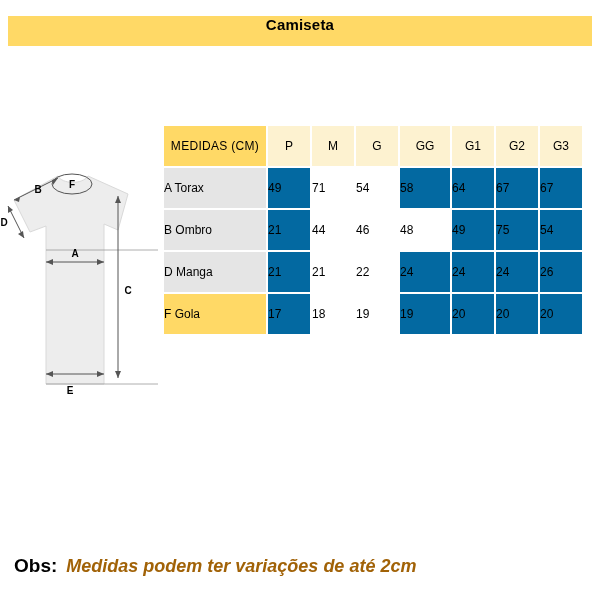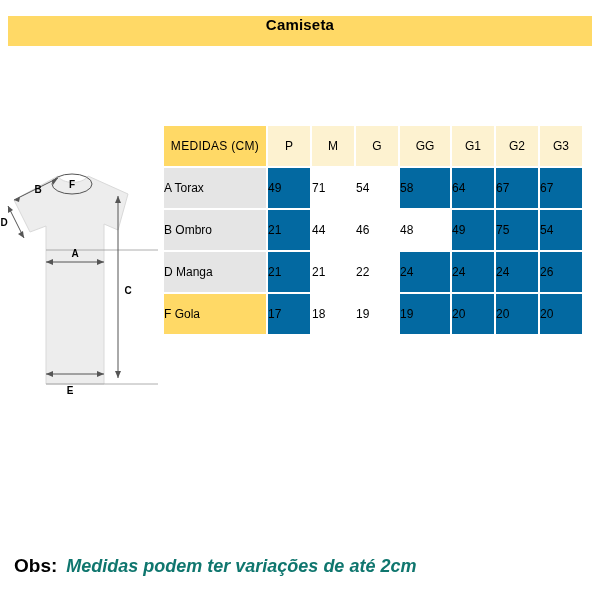--- a/index.html
+++ b/index.html
@@ -109,21 +109,21 @@
   .note-label {
     font-size: 19px;
     font-weight: bold;
     color: #000000;
     margin-right: 9px;
   }
   .note-text {
     font-size: 18px;
     font-weight: bold;
     font-style: italic;
-    color: #0f766e;
+    color: #a16207;
   }
 </style>
 </head>
 <body>
 
 <div class="title-bar">
   <span class="title-text">Camiseta</span>
 </div>
 
 <div class="shirt-area">

